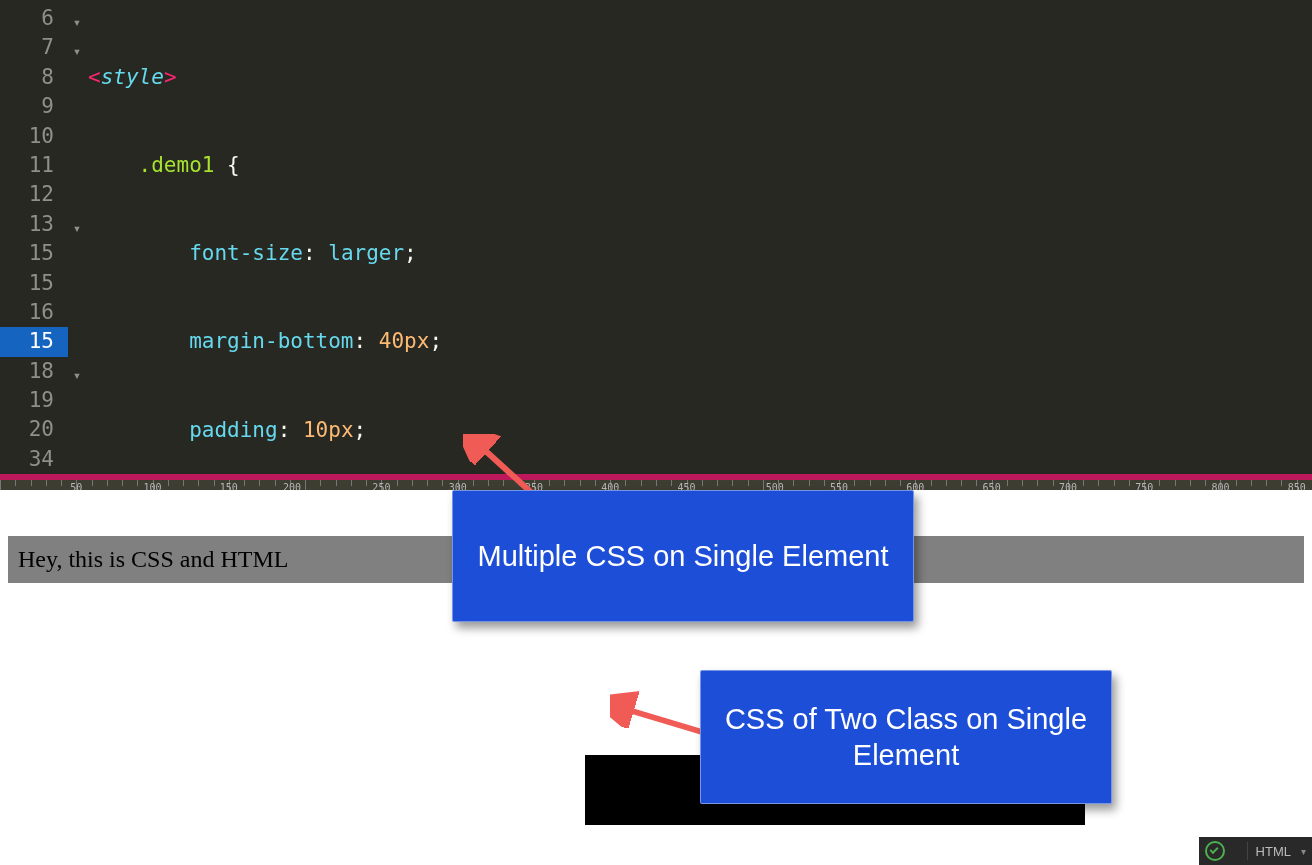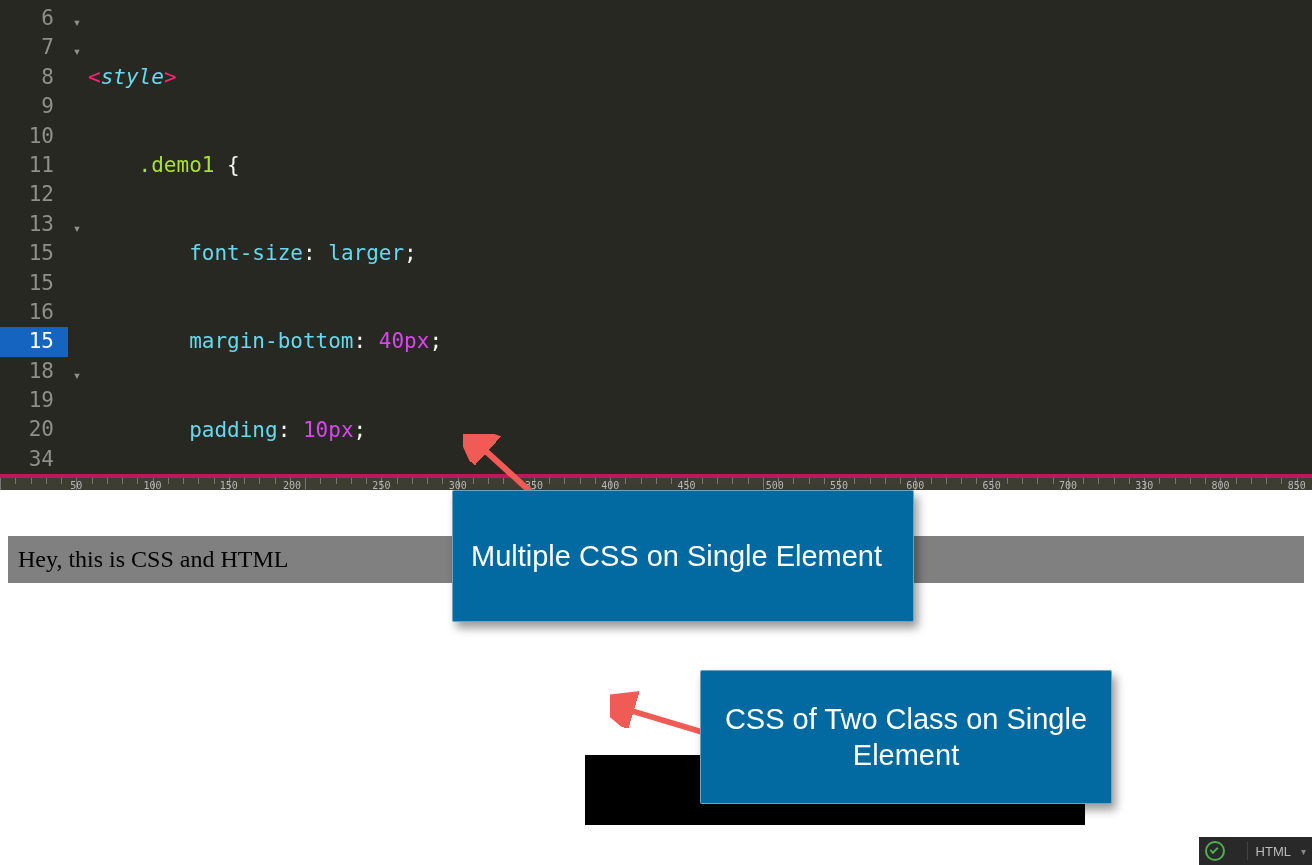--- a/index.html
+++ b/index.html
@@ -28,51 +28,51 @@
 .code-col{
   position:absolute;left:88px;right:0;top:0;
   font-size:21px;line-height:29.4px;
   padding-top:4px;box-sizing:border-box;white-space:pre;
 }
 .code-col .cl{height:29.4px;}
 .tag{color:#f92672;}
 .tagname{color:#66d9ef;font-style:italic;}
 .sel-css{color:#a6e22e;}
 .prop{color:#66d9ef;}
-.valnum{color:#d946ef;}
+.valnum{color:#fdba74;}
 .valkw{color:#66d9ef;}
 .punct{color:#f8f8f2;}
 .brace{color:#f8f8f2;}
 .ruler{
   position:absolute;left:0;right:0;height:16px;
   background:#3e3d32;color:#8f908a;font-size:10px;
-  top:474px;border-top:4px solid #be185d;overflow:hidden;
+  top:474px;border-top:6px solid #be185d;overflow:hidden;
 }
 .tick{position:absolute;top:0;width:1px;height:6px;background:#777;}
 .tick.maj{height:14px;}
 .rlabel{position:absolute;top:2px;font-size:10px;color:#b7b7b7;transform:translateX(-50%);}
 .preview{
   position:absolute;top:490px;left:0;right:0;bottom:0;
   background:#fff;
 }
 .demo-box{
   background:#808080;color:#000;
   font-family:"Times New Roman",serif;
   font-size:24px;padding:10px;margin:0 8px;
 }
 .demo-box-1{margin-top:46px;}
 .demo-box-2{
   color:#fff;margin-top:60px;
   outline:3px solid #ff6b60;outline-offset:4px;
 }
 .callout{
-  position:absolute;background:#0369a1;color:#fff;
+  position:absolute;background:#1d4ed8;color:#fff;
   font-family:Arial,Helvetica,sans-serif;font-size:29px;
   text-align:center;display:flex;align-items:center;
-  justify-content:flex-start;box-shadow:4px 6px 10px rgba(0,0,0,.4);
+  justify-content:center;box-shadow:4px 6px 10px rgba(0,0,0,.4);
   border:1px solid rgba(255,255,255,.4);border-radius:2px;
 }
 .callout .inner{padding:0 18px;line-height:1.25;}
 .arrow{
   position:absolute;stroke:#f15b55;fill:#f15b55;
   pointer-events:none;
 }
 .statusbar{
   position:absolute;right:0;bottom:0;height:28px;
   background:rgba(30,30,30,.95);color:#bbb;
@@ -238,21 +238,21 @@
     <div class="tick" style="left: 1022.14px;"></div>
     <div class="tick" style="left: 1037.4px;"></div>
     <div class="tick" style="left: 1052.65px;"></div>
     <div class="tick maj" style="left: 1067.91px;"></div>
     <div class="rlabel" style="left: 1067.91px;">700</div>
     <div class="tick" style="left: 1083.16px;"></div>
     <div class="tick" style="left: 1098.42px;"></div>
     <div class="tick" style="left: 1113.67px;"></div>
     <div class="tick" style="left: 1128.93px;"></div>
     <div class="tick maj" style="left: 1144.19px;"></div>
-    <div class="rlabel" style="left: 1144.19px;">330</div>
+    <div class="rlabel" style="left: 1144.19px;">750</div>
     <div class="tick" style="left: 1159.44px;"></div>
     <div class="tick" style="left: 1174.7px;"></div>
     <div class="tick" style="left: 1189.95px;"></div>
     <div class="tick" style="left: 1205.21px;"></div>
     <div class="tick maj" style="left: 1220.47px;"></div>
     <div class="rlabel" style="left: 1220.47px;">800</div>
     <div class="tick" style="left: 1235.72px;"></div>
     <div class="tick" style="left: 1250.98px;"></div>
     <div class="tick" style="left: 1266.23px;"></div>
     <div class="tick" style="left: 1281.49px;"></div>

